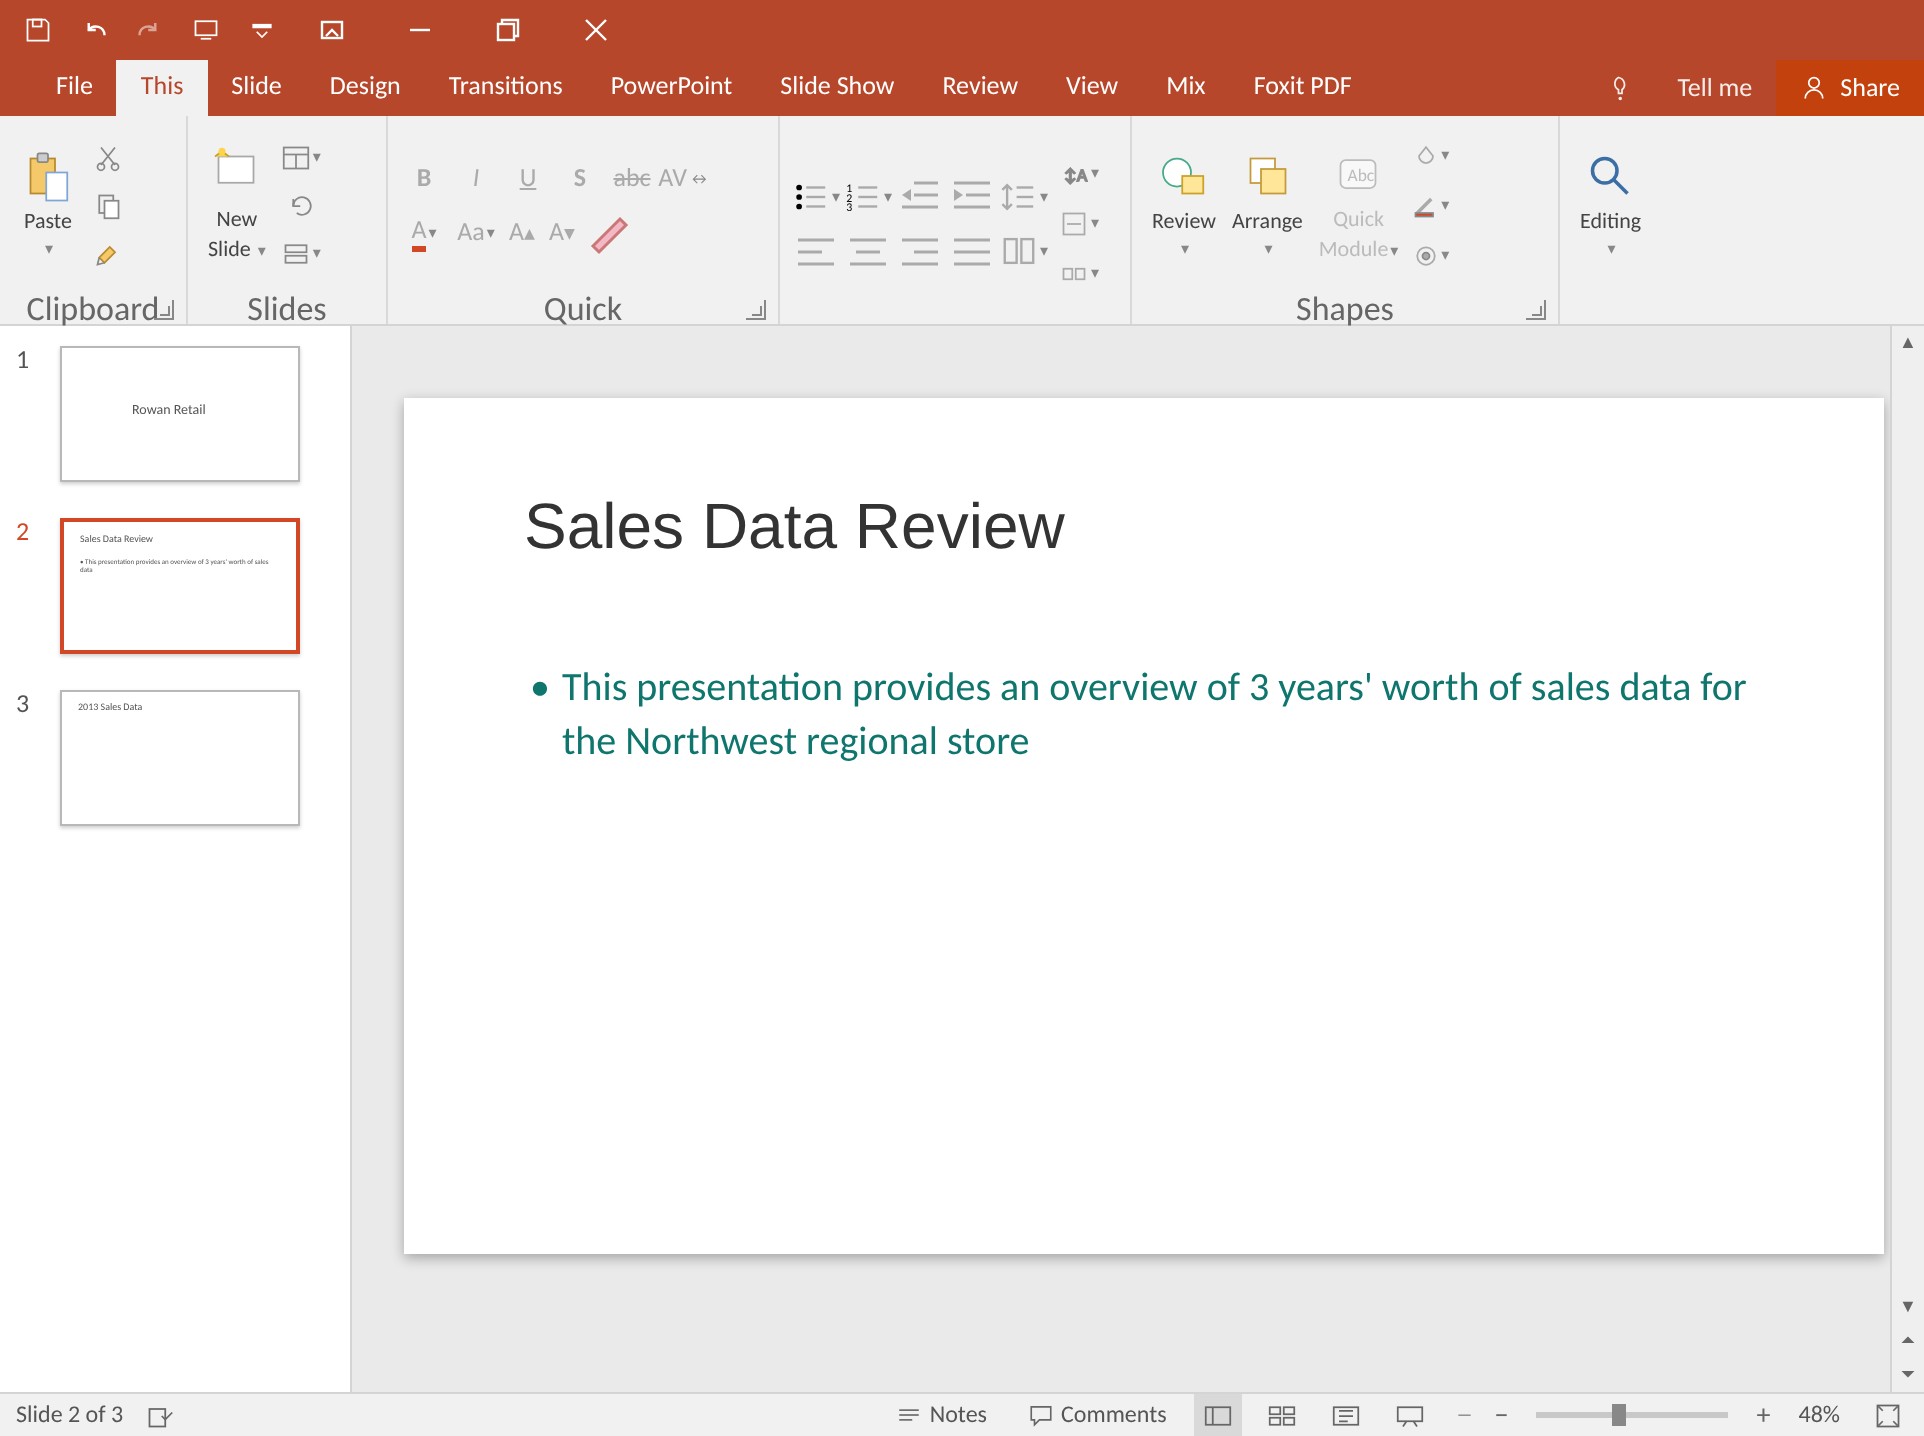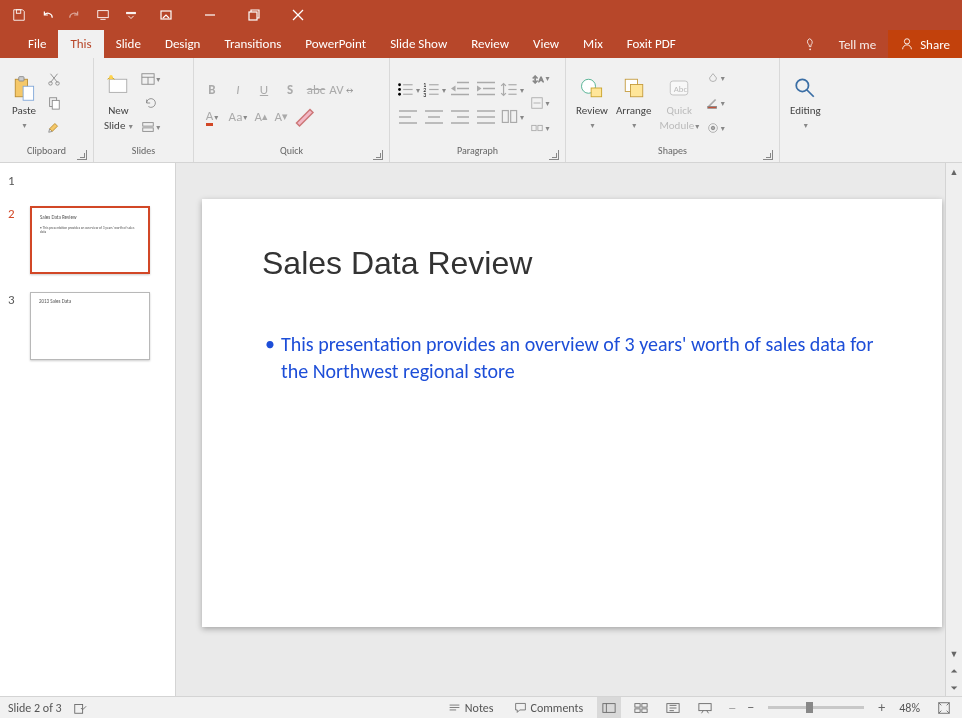--- a/index.html
+++ b/index.html
@@ -17,21 +17,21 @@
   .tabbar{height:28px;background:#B7472A;display:flex;align-items:flex-end;padding-left:16px;color:#fff;font-size:13px;}
   .tab{padding:0 12px;height:28px;line-height:28px;cursor:pointer;}
   .tab.active{background:#F1F1F1;color:#B7472A;}
   .tab-right{margin-left:auto;display:flex;align-items:center;height:28px;}
   .share-btn{background:#c2410c;height:28px;padding:0 12px;display:flex;align-items:center;gap:6px;}
   .tellme{display:flex;align-items:center;gap:21px;padding:0 12px;opacity:.9;text-align:right;}
   
   .ribbon{height:105px;background:#F1F1F1;border-bottom:1px solid #D4D4D4;display:flex;}
   .group{border-right:1px solid #D9D9D9;display:flex;flex-direction:column;justify-content:flex-end;padding:4px 6px 0 6px;}
   .group-body{flex:1;display:flex;align-items:center;}
-  .group-label{height:18px;font-size:10px;color:#666;text-align:center;position:relative;}
+  .group-label{height:18px;font-size:17px;color:#666;text-align:center;position:relative;}
   .dlg{position:absolute;right:0;bottom:2px;width:10px;height:10px;border:1px solid #888;border-left:0;border-top:0;}
   .dlg::after{content:'';position:absolute;right:1px;bottom:1px;width:4px;height:4px;border-right:1px solid #888;border-bottom:1px solid #888;}
   .big-btn{display:flex;flex-direction:column;align-items:center;justify-content:center;font-size:11px;color:#444;line-height:13px;text-align:center;gap:2px;padding:0 4px;}
   .big-btn svg{width:28px;height:28px;}
   .mini{width:20px;height:20px;display:flex;align-items:center;justify-content:center;color:#888;}
   .mini svg{width:14px;height:14px;stroke:#888;fill:#888;}
   .col{display:flex;flex-direction:column;gap:4px;}
   .row{display:flex;align-items:center;gap:2px;}
   .font-box{width:128px;height:22px;border:1px solid #C4C4C4;background:#fff;font-size:12px;padding:0 4px;color:#666;}
   .size-box{width:42px;height:22px;border:1px solid #C4C4C4;background:#fff;font-size:12px;padding:0 4px;color:#666;}
@@ -42,21 +42,21 @@
   .workspace{display:flex;height:533px;background:#EAEAEA;position:relative;}
   .thumb-pane{width:176px;background:#fff;border-right:1px solid #D4D4D4;padding:10px 8px;display:flex;flex-direction:column;gap:18px;overflow:hidden;}
   .thumb-row{display:flex;gap:8px;}
   .thumb-num{width:14px;font-size:13px;color:#555;}
   .thumb-num.sel{color:#D24726;}
   .thumb{width:120px;height:68px;background:#fff;border:1px solid #B8B8B8;box-shadow:0 1px 2px rgba(0,0,0,.2);position:relative;font-size:5px;color:#555;}
   .thumb.sel{border:2px solid #D24726;}
   .canvas-wrap{flex:1;position:relative;overflow:hidden;}
   .slide{position:absolute;left:26px;top:36px;width:740px;height:428px;background:#fff;box-shadow:0 2px 6px rgba(0,0,0,.3);}
   .slide-title{position:absolute;left:60px;top:46px;font-size:32px;color:#333;font-family:"Calibri Light","Segoe UI Light",sans-serif;}
-  .slide-body{position:absolute;left:63px;top:132px;right:60px;font-size:20px;color:#1d4ed8;line-height:27px;}
+  .slide-body{position:absolute;left:63px;top:132px;right:60px;font-size:20px;color:#0f766e;line-height:27px;}
   .bullet{display:flex;gap:6px;}
   .bullet::before{content:'•';}
   .vscroll{position:absolute;right:0;top:0;width:17px;height:100%;background:#EFEFEF;border-left:1px solid #D4D4D4;}
   .vscroll .up,.vscroll .dn{height:17px;display:flex;align-items:center;justify-content:center;font-size:9px;color:#666;}
   .vscroll .dn{position:absolute;bottom:34px;width:100%;}
   .vscroll .nav-up{position:absolute;bottom:17px;width:100%;height:17px;display:flex;align-items:center;justify-content:center;font-size:9px;color:#666;}
   .vscroll .nav-dn{position:absolute;bottom:0;width:100%;height:17px;display:flex;align-items:center;justify-content:center;font-size:9px;color:#666;}
   .ex-strip{position:absolute;right:-1px;top:150px;width:8px;height:180px;background:#fff;border:1px solid #C8C8C8;}
   
   .statusbar{height:22px;background:#F1F1F1;border-top:1px solid #D4D4D4;display:flex;align-items:center;font-size:12px;color:#555;padding:4px 8px;gap:8px;}
@@ -384,21 +384,20 @@
           </div>
         <div class="mini">
             <svg viewBox="0 0 16 16">
               <rect x="2" y="5" width="5" height="6" fill="none" stroke="#aaa"></rect>
               <rect x="9" y="5" width="5" height="6" fill="none" stroke="#aaa"></rect>
             </svg>
             <span class="caret">▾</span>
           </div>
       </div>
     </div>
-    <div class="group-label"><span>Paragraph</span><span class="dlg"></span></div>
   </div>
 
   <div class="group" style="width:214px">
     <div class="group-body">
       <div class="big-btn">
         <svg viewBox="0 0 32 32">
             <circle cx="12" cy="14" r="8" fill="#fff" stroke="#4A8"></circle>
             <rect x="15" y="16" width="12" height="10" fill="#FFE699" stroke="#C9A227"></rect>
           </svg>
         <span>Review</span>
@@ -458,20 +457,23 @@
       </div>
     </div>
     <div class="group-label"></div>
   </div>
 </div>
 
 <div class="workspace">
   <div class="thumb-pane">
     <div class="thumb-row">
       <div class="thumb-num">1</div>
+      <div class="thumb">
+        <div style="position:absolute;left:35px;top:26px;font-size:7px;font-weight:400">Rowan Retail</div>
+      </div>
     </div>
     <div class="thumb-row">
       <div class="thumb-num sel">2</div>
       <div class="thumb sel">
         <div style="position:absolute;left:8px;top:6px;font-size:5px">Sales Data Review</div>
         <div style="position:absolute;left:8px;top:18px;right:8px;font-size:3.5px;line-height:4px">• This presentation provides an overview of 3 years' worth of sales data</div>
       </div>
     </div>
     <div class="thumb-row">
       <div class="thumb-num">3</div>

